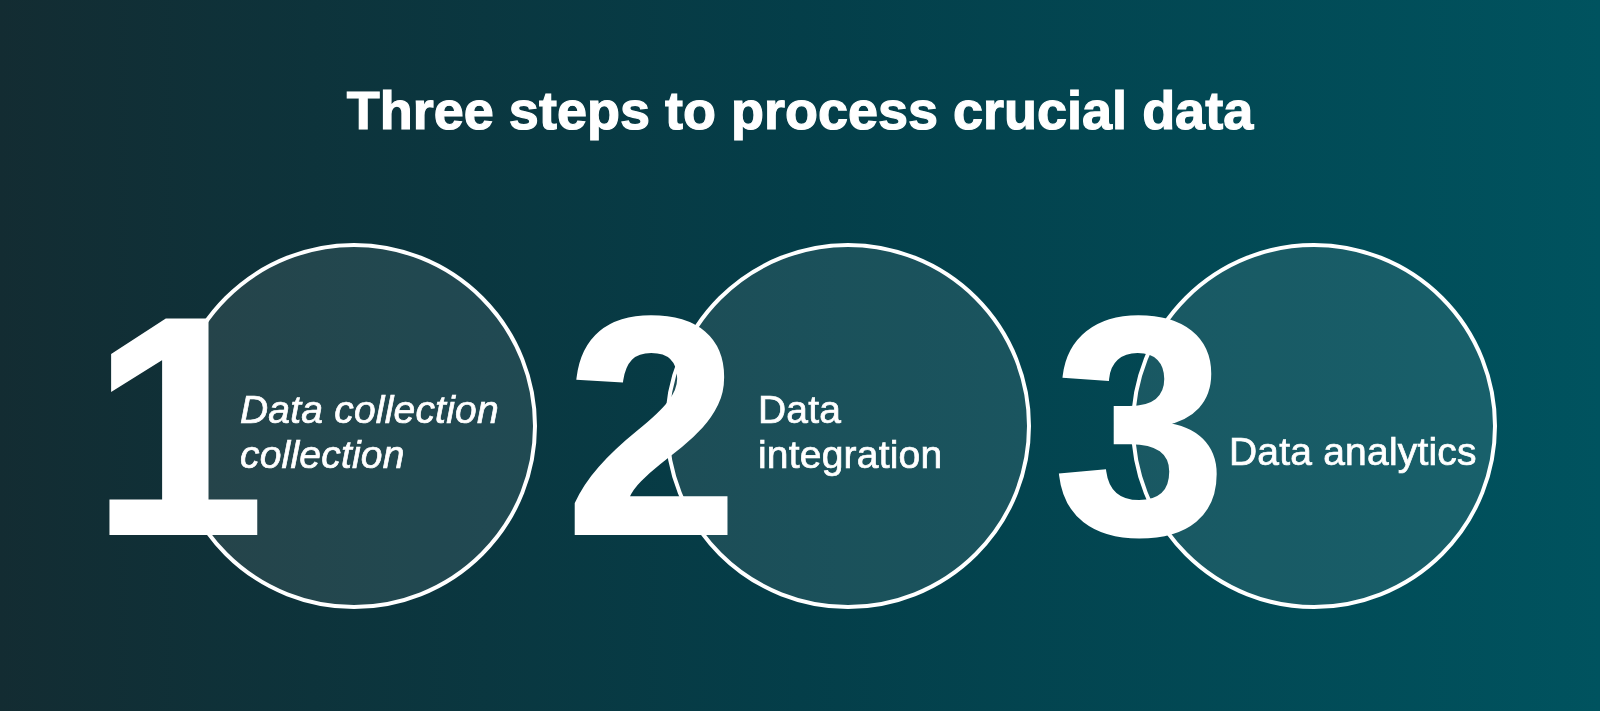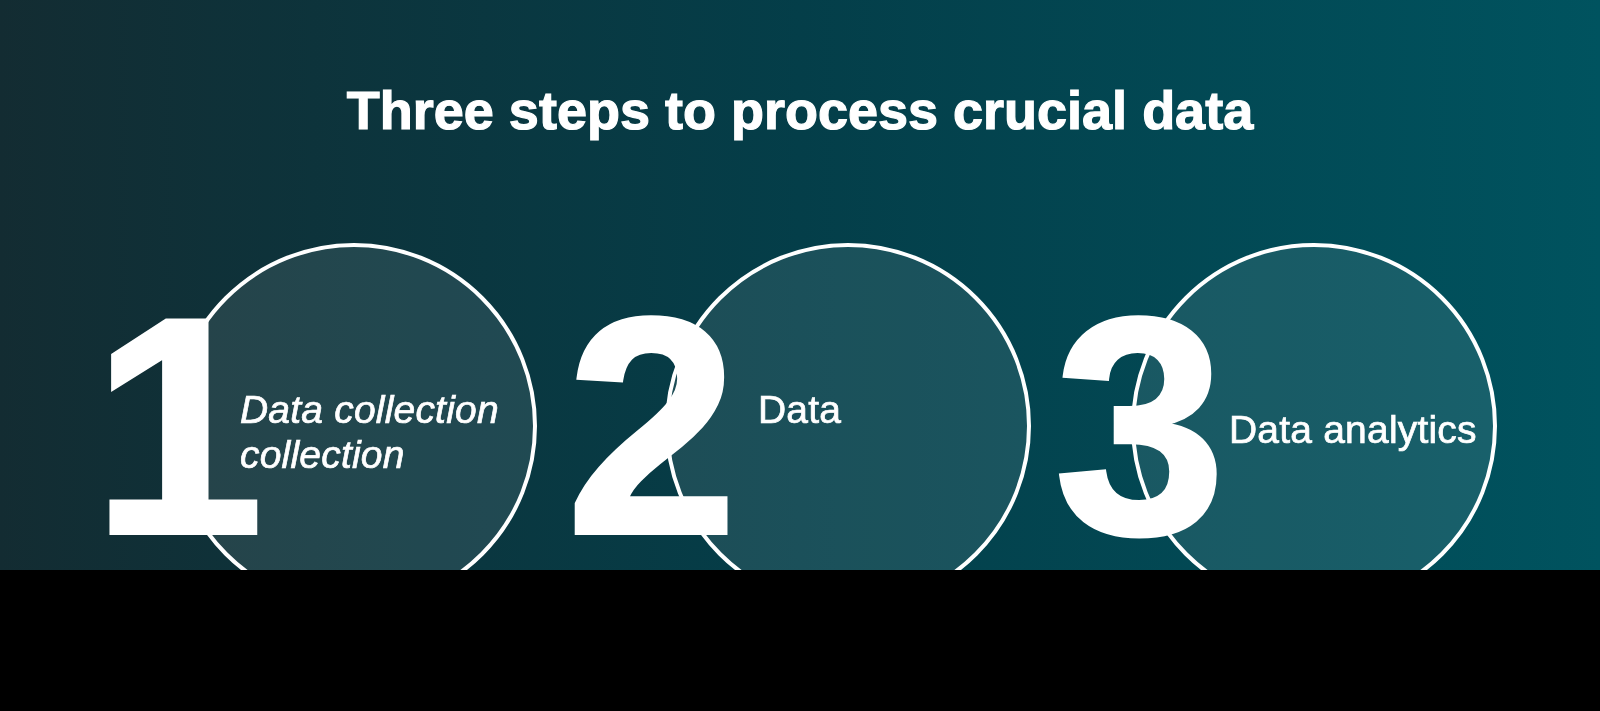--- a/index.html
+++ b/index.html
@@ -3,21 +3,21 @@
 <meta charset="utf-8">
 <style>
   html, body {
     margin: 0;
     padding: 0;
     background: #000;
   }
   .canvas {
     position: relative;
     width: 1600px;
-    height: 570px;
+    height: 711px;
     overflow: hidden;
     background: linear-gradient(90deg, #132c32 0%, #043e49 50%, #00535f 100%);
     font-family: "Liberation Sans", sans-serif;
     color: #ffffff;
   }
   .title {
     position: absolute;
     top: 83px;
     left: 0;
     width: 100%;
@@ -63,40 +63,41 @@
     font-size: 39px;
     line-height: 45px;
     letter-spacing: 0.2px;
     color: #ffffff;
     -webkit-text-stroke: 0.7px #ffffff;
     z-index: 4;
     white-space: nowrap;
   }
   .label.l1 { left: 240px;  top: 387px; font-style: italic; }
   .label.l2 { left: 758px;  top: 387px; }
-  .label.l3 { left: 1229px; top: 407px; }
+  .label.l3 { left: 1229px; top: 429px; }
 </style>
 </head>
 <body>
 
 <div class="canvas">
 
   <h1 class="title">Three steps to process crucial data</h1>
 
   <div class="circle c1"></div>
   <div class="num n1">1</div>
   <div class="label l1">
     <div>Data collection</div>
     <div>collection</div>
   </div>
 
   <div class="circle c2"></div>
   <div class="num n2">2</div>
   <div class="label l2">
     <div>Data</div>
+    <div>integration</div>
   </div>
 
   <div class="circle c3"></div>
   <div class="num n3">3</div>
   <div class="label l3">
     <div>Data analytics</div>
     <div></div>
   </div>
 
 </div>

